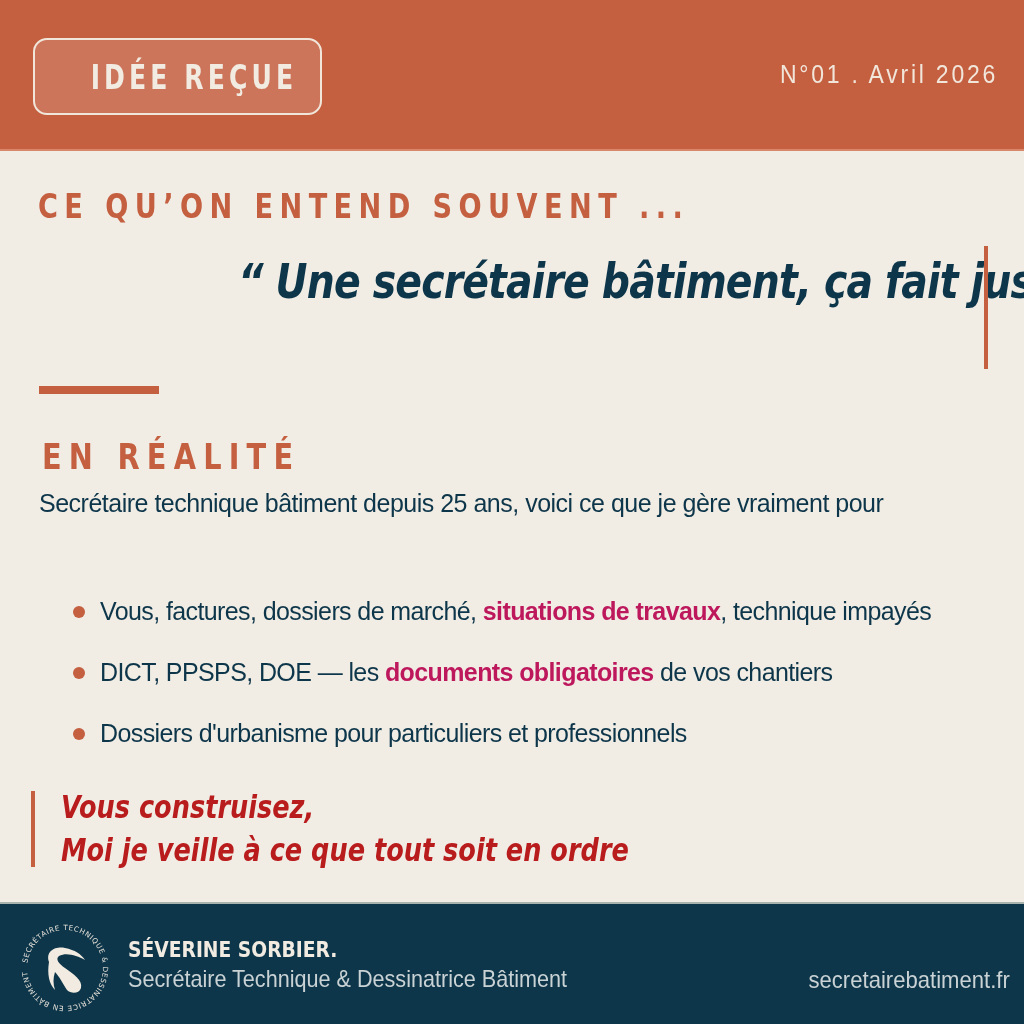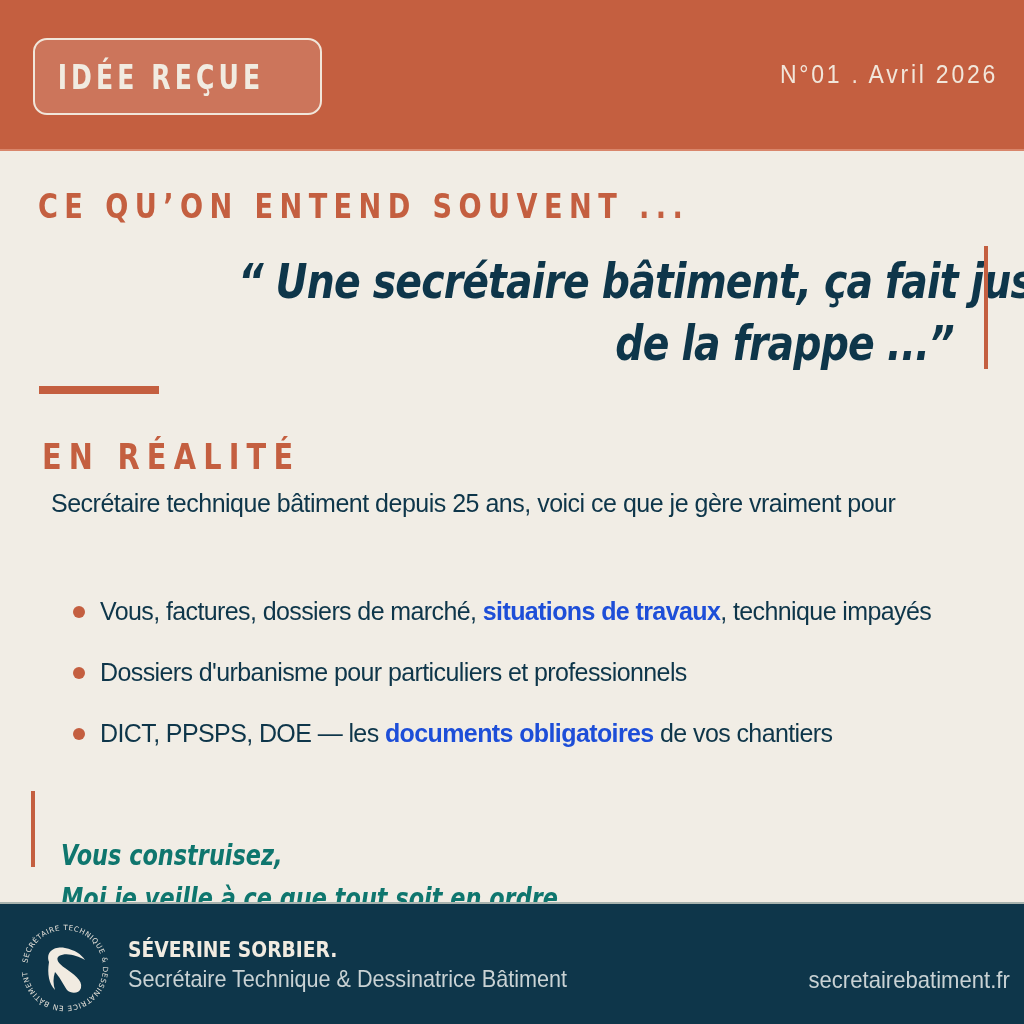--- a/index.html
+++ b/index.html
@@ -8,21 +8,21 @@
 
   .header {
     position: absolute; left: 0; top: 0; width: 1024px; height: 151px;
     background: #C45F40;
     border-bottom: 2px solid #D9866B;
   }
   .badge {
     position: absolute; left: 33px; top: 38px; width: 289px; height: 77px;
     border: 2px solid #F1E6DA; border-radius: 14px;
     background: rgba(255,255,255,0.14);
-    display: flex; align-items: center; justify-content: flex-start;
+    display: flex; align-items: center; justify-content: flex-end;
   }
   .badge span {
     font-family: "DejaVu Sans Condensed", "DejaVu Sans", sans-serif;
     font-weight: bold;
     font-size: 34px; letter-spacing: 5px; color: #F1EBE1;
     transform: scaleX(0.82); white-space: nowrap; display: inline-block;
   }
   .issue {
     position: absolute; right: 26px; top: 60px;
     font-family: "Liberation Sans", sans-serif; font-size: 25px; letter-spacing: 3px;
@@ -47,43 +47,43 @@
   .quote-line { display: block; white-space: nowrap; }
   .quote-inner { display: inline-block; transform: scaleX(0.82); transform-origin: right center; }
   .quote-bar {
     position: absolute; left: 984px; top: 246px; width: 4px; height: 123px; background: #C45F40;
   }
   .divider {
     position: absolute; left: 39px; top: 386px; width: 120px; height: 8px; background: #C45F40;
   }
 
   .intro {
-    position: absolute; left: 51px; top: 482px; width: 950px;
+    position: absolute; left: 39px; top: 482px; width: 950px;
     font-family: "Liberation Sans", sans-serif; font-size: 25px; line-height: 43px;
     color: #0E364A; letter-spacing: -0.5px;
   }
 
   .list { position: absolute; left: 73px; top: 590px; width: 950px; list-style: none; }
   .list li {
     position: relative; padding-left: 27px; height: 61px;
     font-family: "Liberation Sans", sans-serif; font-size: 25px; line-height: 42px;
     color: #0E364A; white-space: nowrap; letter-spacing: -0.6px;
   }
   .list li .dot {
     position: absolute; left: 0; top: 16px; width: 12px; height: 12px; border-radius: 50%; background: #C45F40;
   }
-  .hl { color: #1d4ed8; font-weight: bold; }
+  .hl { color: #be185d; font-weight: bold; }
 
   .closing-bar {
     position: absolute; left: 31px; top: 791px; width: 4px; height: 76px; background: #C45F40;
   }
   .closing {
     position: absolute; left: 61px; top: 786px;
     font-family: "DejaVu Sans", sans-serif; font-weight: bold; font-style: italic;
-    font-size: 28px; line-height: 43px; color: #0f766e; white-space: nowrap; margin-top: 48px;
+    font-size: 32px; line-height: 43px; color: #b91c1c; white-space: nowrap;
   }
   .closing span { display: block; transform: scaleX(0.80); transform-origin: left center; }
 
   .footer {
     position: absolute; left: 0; top: 902px; width: 1024px; height: 122px; background: #0E364A;
     border-top: 2px solid #A8B3AE;
   }
   .logo { position: absolute; left: 15px; top: 14px; width: 100px; height: 100px; }
   .name {
     position: absolute; left: 128px; top: 33px;
@@ -108,40 +108,39 @@
   <div class="badge">
     <span>IDÉE REÇUE</span>
   </div>
   <div class="issue">N°01 . Avril 2026</div>
 </div>
 
 <div class="section-title st1">CE QU’ON ENTEND SOUVENT ...</div>
 
 <div class="quote">
   <span class="quote-line"><span class="quote-inner">“ Une secrétaire bâtiment, ça fait juste</span></span>
-  <span class="quote-line"><span class="quote-inner">de la frappe ...”</span></span>
 </div>
 <div class="quote-bar"></div>
 <div class="divider"></div>
 
 <div class="section-title st2">EN RÉALITÉ</div>
 
 <div class="intro">
   <div>Secrétaire technique bâtiment depuis 25 ans, voici ce que je gère vraiment pour</div>
 </div>
 
 <ul class="list">
   <li>
     <span class="dot"></span><span>Vous, factures, dossiers de marché, </span><span class="hl">situations de travaux</span><span>, technique impayés</span>
   </li>
   <li>
-    <span class="dot"></span><span>Dossiers d'urbanisme pour particuliers et professionnels</span>
+    <span class="dot"></span><span>DICT, PPSPS, DOE — les </span><span class="hl">documents obligatoires</span><span> de vos chantiers</span>
   </li>
   <li>
-    <span class="dot"></span><span>DICT, PPSPS, DOE — les </span><span class="hl">documents obligatoires</span><span> de vos chantiers</span>
+    <span class="dot"></span><span>Dossiers d'urbanisme pour particuliers et professionnels</span>
   </li>
 </ul>
 
 <div class="closing-bar"></div>
 <div class="closing">
   <span>Vous construisez,</span>
   <span>Moi je veille à ce que tout soit en ordre</span>
 </div>
 
 <div class="footer">

